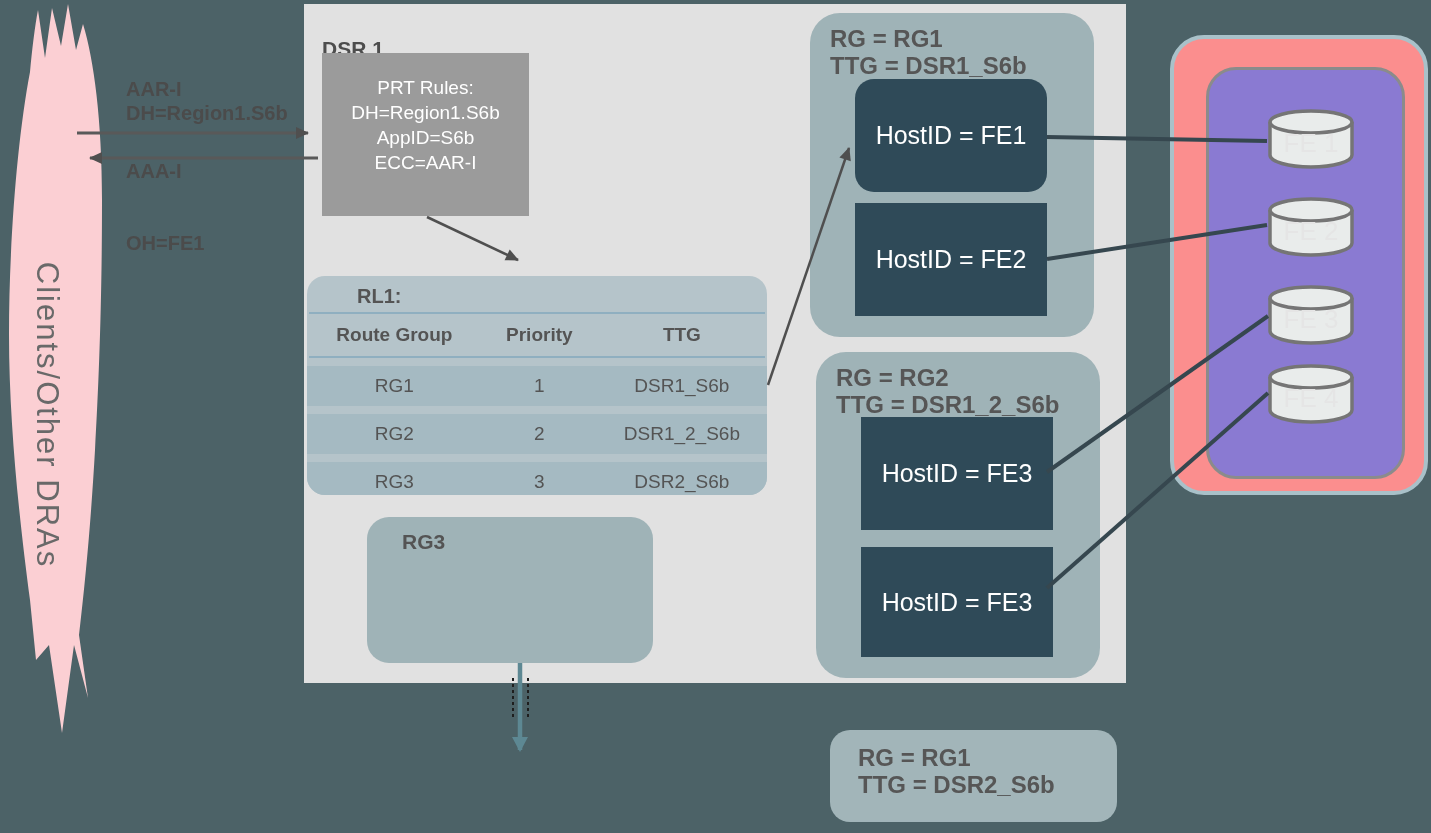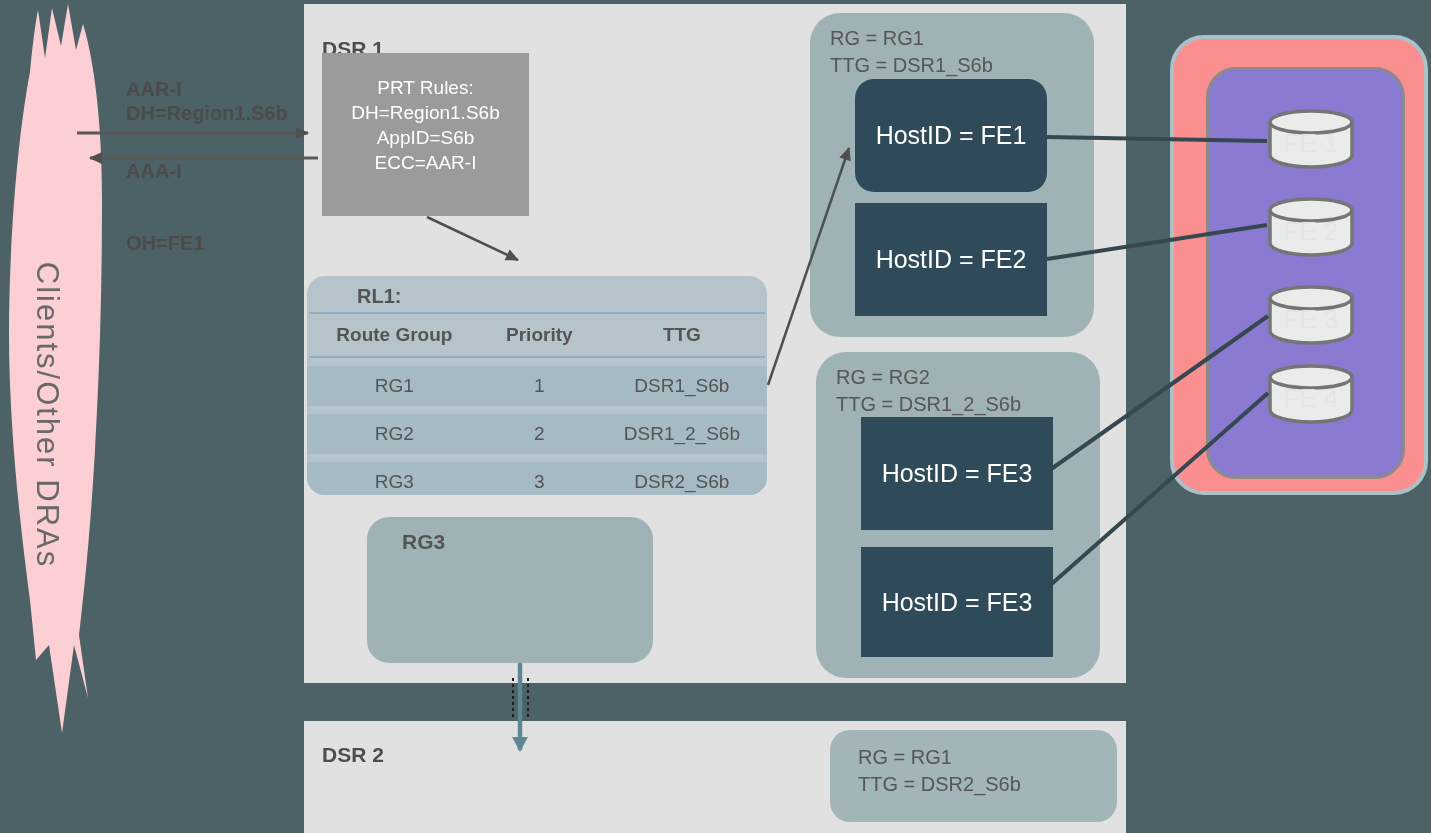--- a/index.html
+++ b/index.html
@@ -27,21 +27,21 @@
 
   
   .rg3{position:absolute;left:367px;top:517px;width:286px;height:146px;background:#9fb3b7;
        border-radius:22px;z-index:2;}
   .rg3-label{position:absolute;left:35px;top:13px;font-size:21px;font-weight:bold;color:#545454;}
 
   
   .group{position:absolute;background:#9fb3b7;border-radius:30px;z-index:2;color:#565656;}
   .group-rg1{left:810px;top:13px;width:284px;height:324px;}
   .group-rg2{left:810px;top:352px;width:284px;height:326px;margin-left:6px;}
-  .group-title{position:absolute;left:20px;top:12px;font-size:20px;font-weight:normal;line-height:27px;white-space:nowrap;}
+  .group-title{position:absolute;left:20px;top:12px;font-size:24px;font-weight:bold;line-height:27px;white-space:nowrap;}
   .host{position:absolute;left:45px;width:192px;height:113px;background:#2f4a58;color:#fff;
         display:flex;align-items:center;justify-content:center;font-size:25px;z-index:3;}
   .host-1{top:66px;border-radius:19px;}
   .host-2{top:190px;}
   .host-3{top:65px;}
   .host-4{top:195px;height:110px;}
 
   
   .rg-dsr2{position:absolute;left:830px;top:730px;width:287px;height:92px;background:#a2b5b9;
            border-radius:20px;z-index:2;color:#565656;}
@@ -70,23 +70,20 @@
 </style>
 </head>
 <body>
 
 <div class="canvas">
 
   <div class="panel dsr1">
     <div class="panel-label" style="left:18px;top:12px;margin-top:21px;">DSR 1</div>
   </div>
 
-  <div class="panel dsr2">
-    <div class="panel-label" style="left:18px;top:22px;">DSR 2</div>
-  </div>
 
   <svg class="clients-svg" width="115" height="740" viewBox="0 0 115 740">
     <path d="M38,10 L45,58 L52,8 L61,46 L68,4 L76,50 L83,24
              C94,60 102,120 102,200
              C102,300 99,380 95,450
              C91,520 86,575 79,635
              L88,698 L74,645 L62,733 L49,645 L36,660 L30,600
              C20,525 9,425 9,335
              C9,245 17,140 30,72
              C32,50 35,25 38,10 Z" fill="#fbcfd3"></path>

